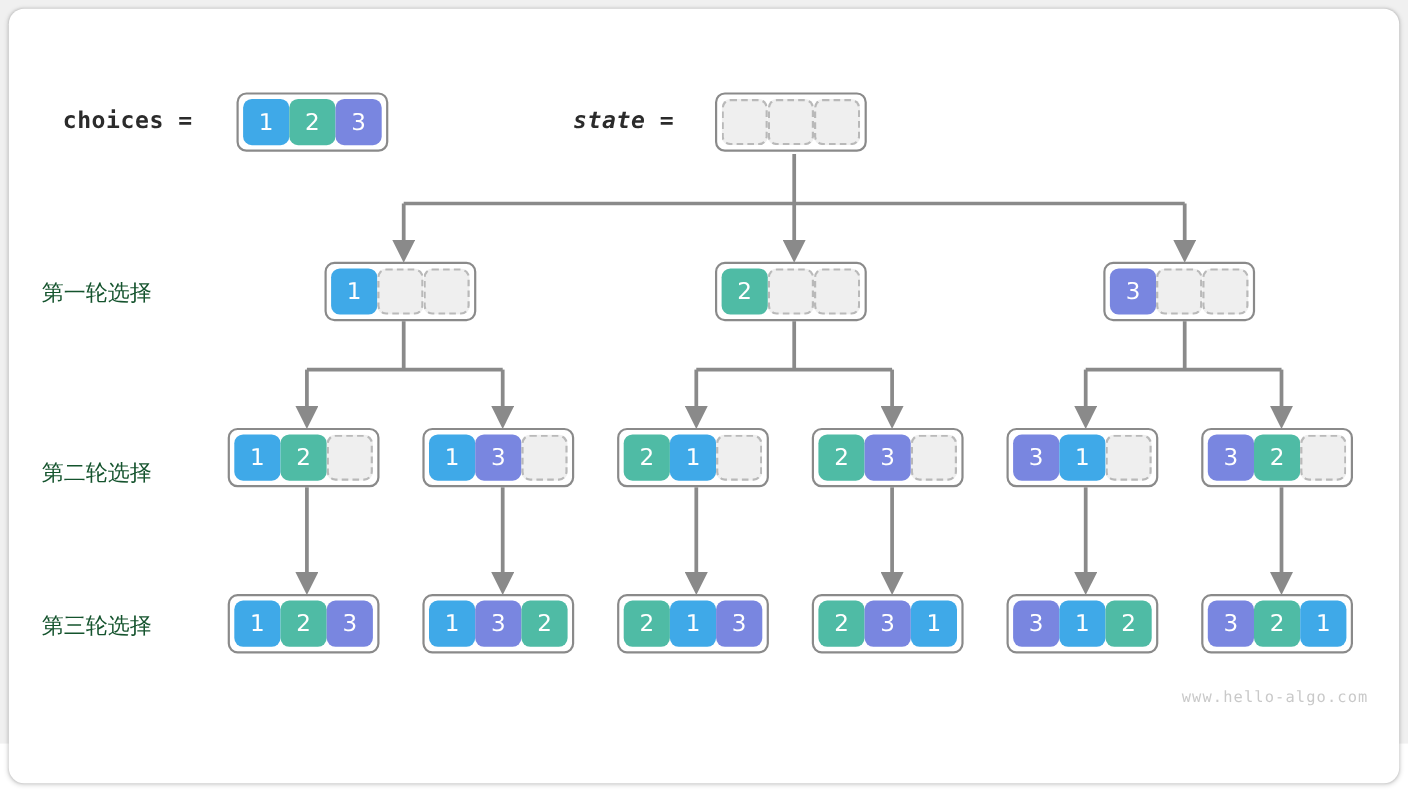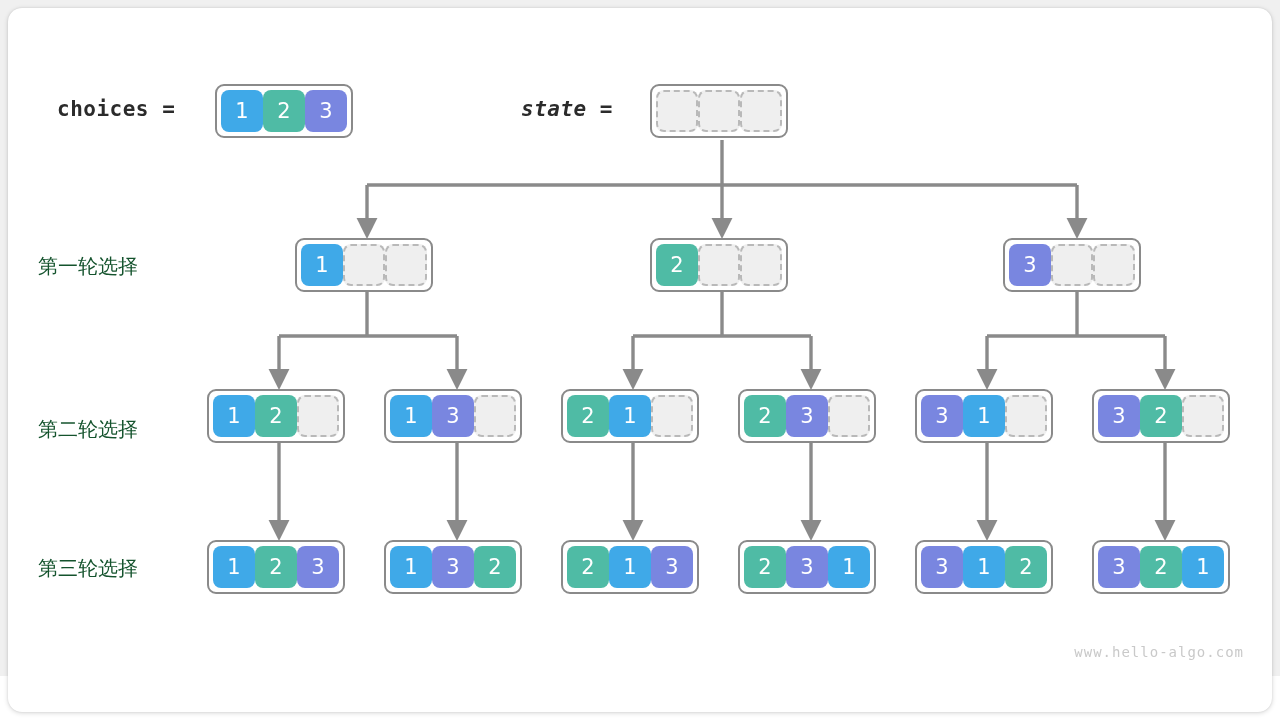--- a/index.html
+++ b/index.html
@@ -93,21 +93,21 @@
     color: transparent;
   }
   .cell.v1 { background: #3fa9e8; }
   .cell.v2 { background: #4fbba5; }
   .cell.v3 { background: #7986e0; }
 
   
   #watermark {
     position: absolute;
     right: 36px;
-    bottom: 16px;
+    bottom: 34px;
     font-family: "DejaVu Sans Mono", "Liberation Mono", monospace;
     font-size: 14px;
     color: #c9c9c9;
     letter-spacing: 1px;
     white-space: nowrap;
   }
 </style>
 </head>
 <body>
 

